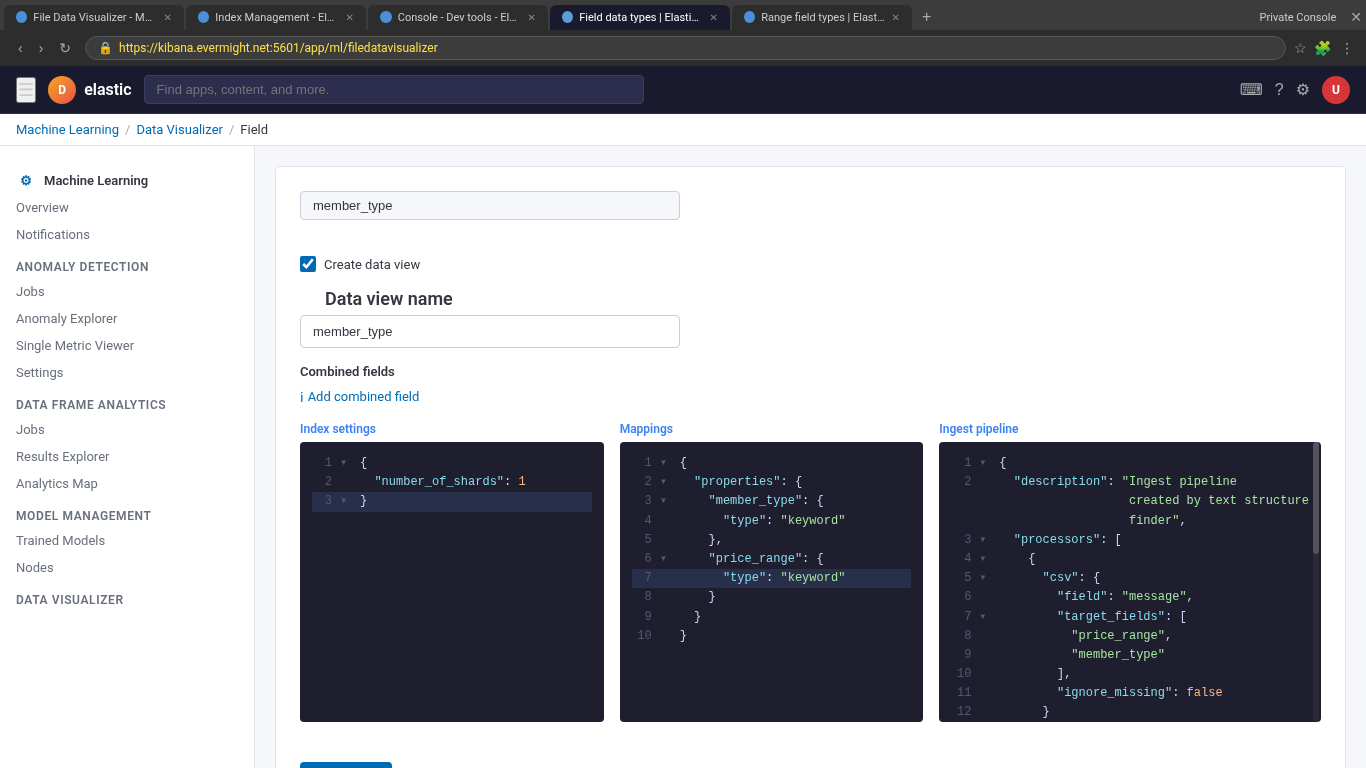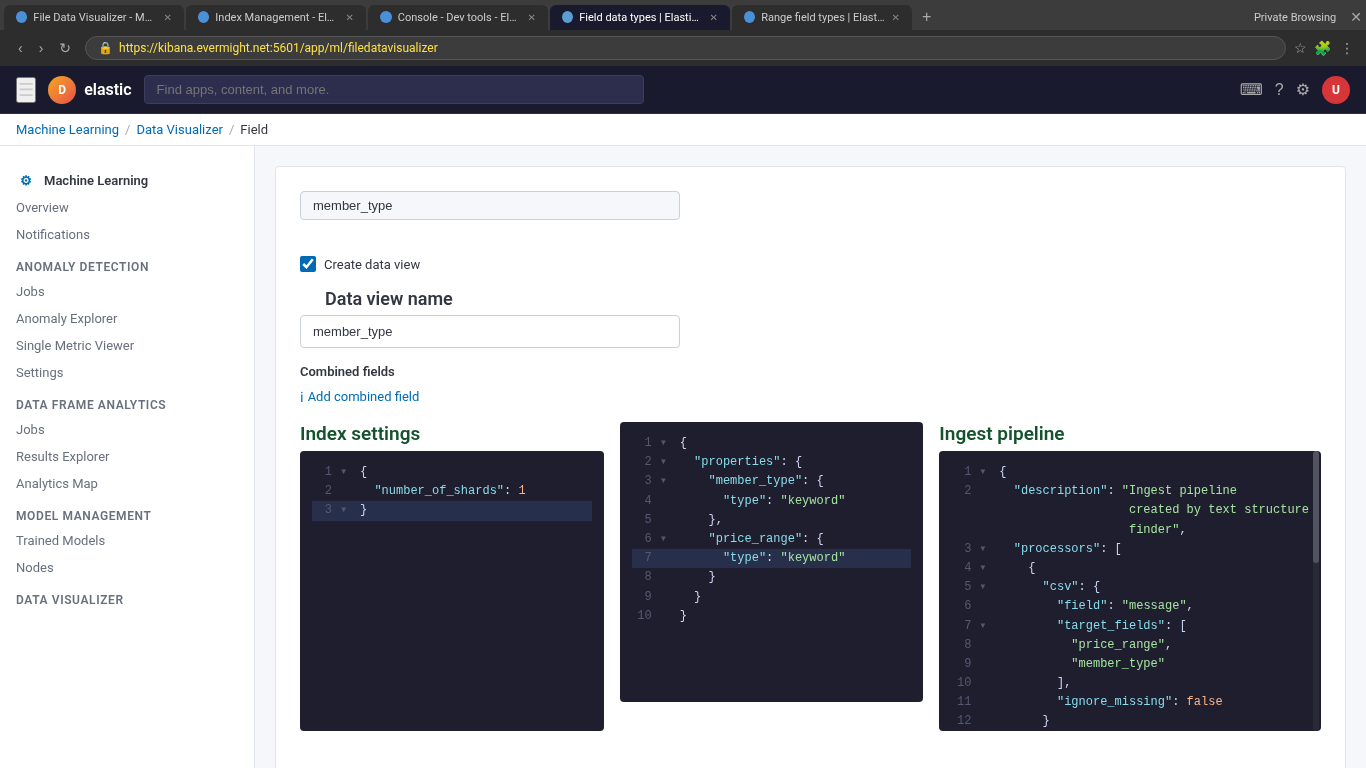--- a/index.html
+++ b/index.html
@@ -55,21 +55,21 @@
     .checkbox-row input[type="checkbox"] { width: 16px; height: 16px; accent-color: #006bb4; }
     .checkbox-label { font-size: 13px; color: #343741; }
 
     
     .combined-fields-header { font-size: 13px; font-weight: 600; color: #343741; margin-bottom: 8px; }
     .add-field-link { display: flex; align-items: center; gap: 4px; color: #006bb4; cursor: pointer; font-size: 13px; margin-bottom: 16px; }
 
     
     .code-panels { display: flex; gap: 16px; margin-top: 16px; }
     .code-panel { flex: 1; }
-    .code-panel-title { font-size: 19px; font-weight: 600; color: #14532d; margin-bottom: 6px; }
+    .code-panel-title { font-size: 12px; font-weight: 600; color: #3b82f6; margin-bottom: 6px; }
     .code-editor { background: #1e1e2e; border-radius: 4px; padding: 12px; font-family: 'Courier New', monospace; font-size: 12px; overflow-y: auto; max-height: 280px; min-height: 280px; }
     .line { display: flex; gap: 8px; line-height: 1.6; }
     .line-num { color: #565872; min-width: 20px; text-align: right; user-select: none; }
     .line-expand { color: #565872; min-width: 12px; }
     .line-content { color: #cdd6f4; white-space: pre; }
     .line-content .key { color: #89dceb; }
     .line-content .str { color: #a6e3a1; }
     .line-content .num { color: #fab387; }
     .line-content .punct { color: #cdd6f4; }
     .line.highlighted { background: rgba(100, 149, 237, 0.15); }
@@ -106,21 +106,21 @@
       <span style="overflow:hidden;text-overflow:ellipsis;white-space:nowrap;max-width:130px;">Field data types | ElasticS...</span>
       <span class="tab-close">✕</span>
     </div>
     <div class="browser-tab">
       <div class="tab-favicon"></div>
       <span style="overflow:hidden;text-overflow:ellipsis;white-space:nowrap;max-width:130px;">Range field types | Elastic...</span>
       <span class="tab-close">✕</span>
     </div>
     <button style="background:none;border:none;color:#aaa;cursor:pointer;padding:4px 8px;font-size:16px;">+</button>
     <div style="flex:1;"></div>
-    <span style="color:#ccc;font-size:11px;margin-right:12px;">Private Browsing</span>
+    <span style="color:#ccc;font-size:11px;margin-right:12px;">Private Console</span>
     <button style="background:none;border:none;color:#aaa;cursor:pointer;font-size:14px;">✕</button>
   </div>
   <div class="browser-address-bar">
     <div class="nav-buttons">
       <button class="nav-btn">‹</button>
       <button class="nav-btn">›</button>
       <button class="nav-btn">↻</button>
     </div>
     <div class="address-input">
       <span style="color:#aaa;font-size:12px;">🔒</span>
@@ -231,20 +231,21 @@
               </div>
               <div class="line highlighted">
                 <span class="line-num">3</span>
                 <span class="line-expand">▾</span>
                 <span class="line-content"><span class="punct">}</span></span>
               </div>
             </div>
           </div>
 
           <div class="code-panel">
+            <div class="code-panel-title">Mappings</div>
             <div class="code-editor">
               <div class="line">
                 <span class="line-num">1</span>
                 <span class="line-expand">▾</span>
                 <span class="line-content"><span class="punct">{</span></span>
               </div>
               <div class="line">
                 <span class="line-num">2</span>
                 <span class="line-expand">▾</span>
                 <span class="line-content">  <span class="key">"properties"</span><span class="punct">: {</span></span>

